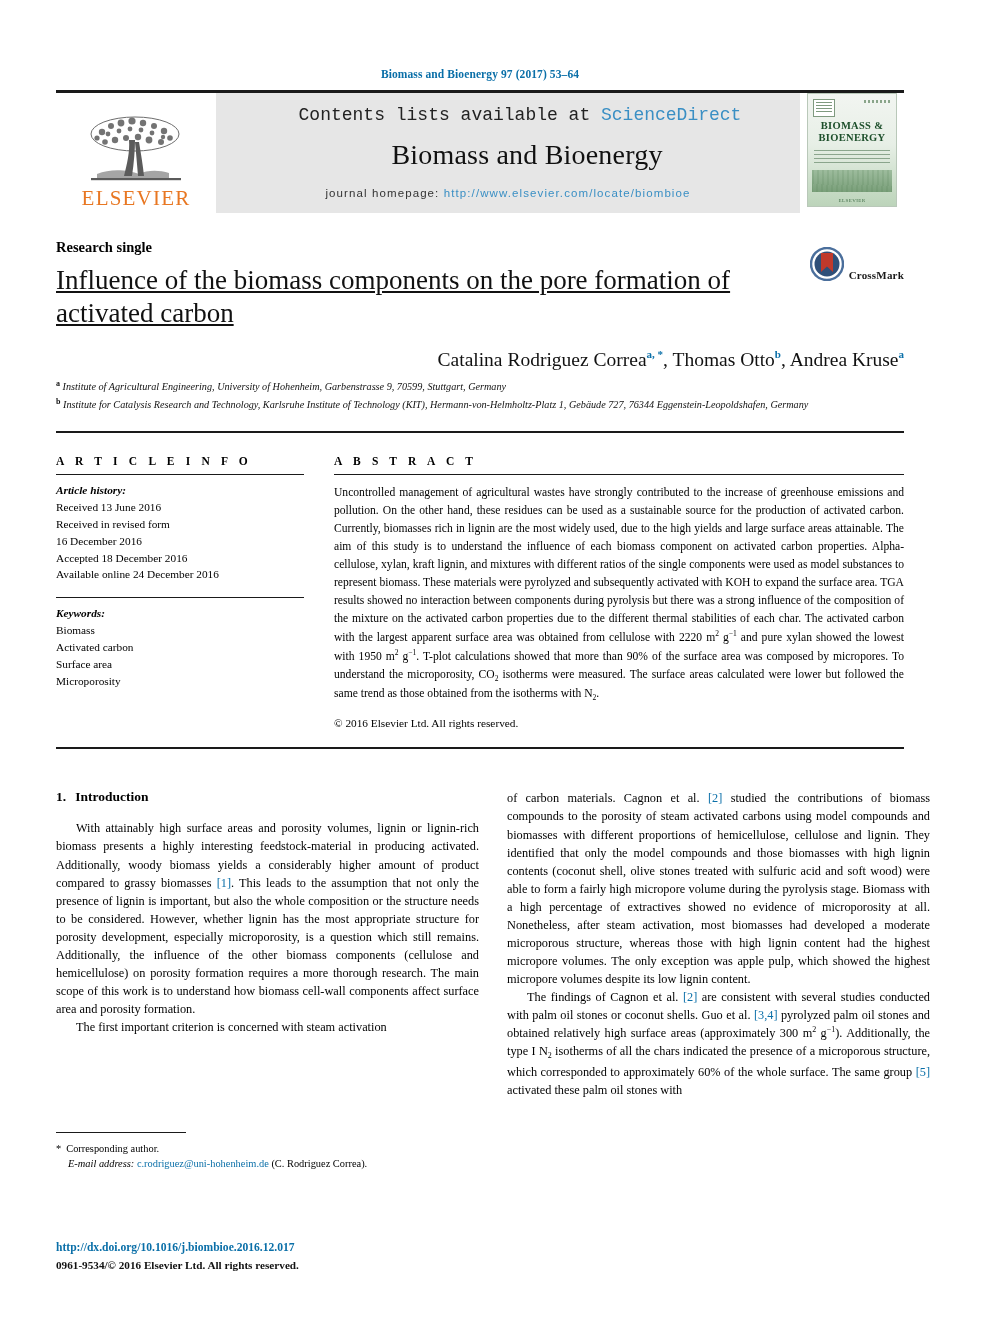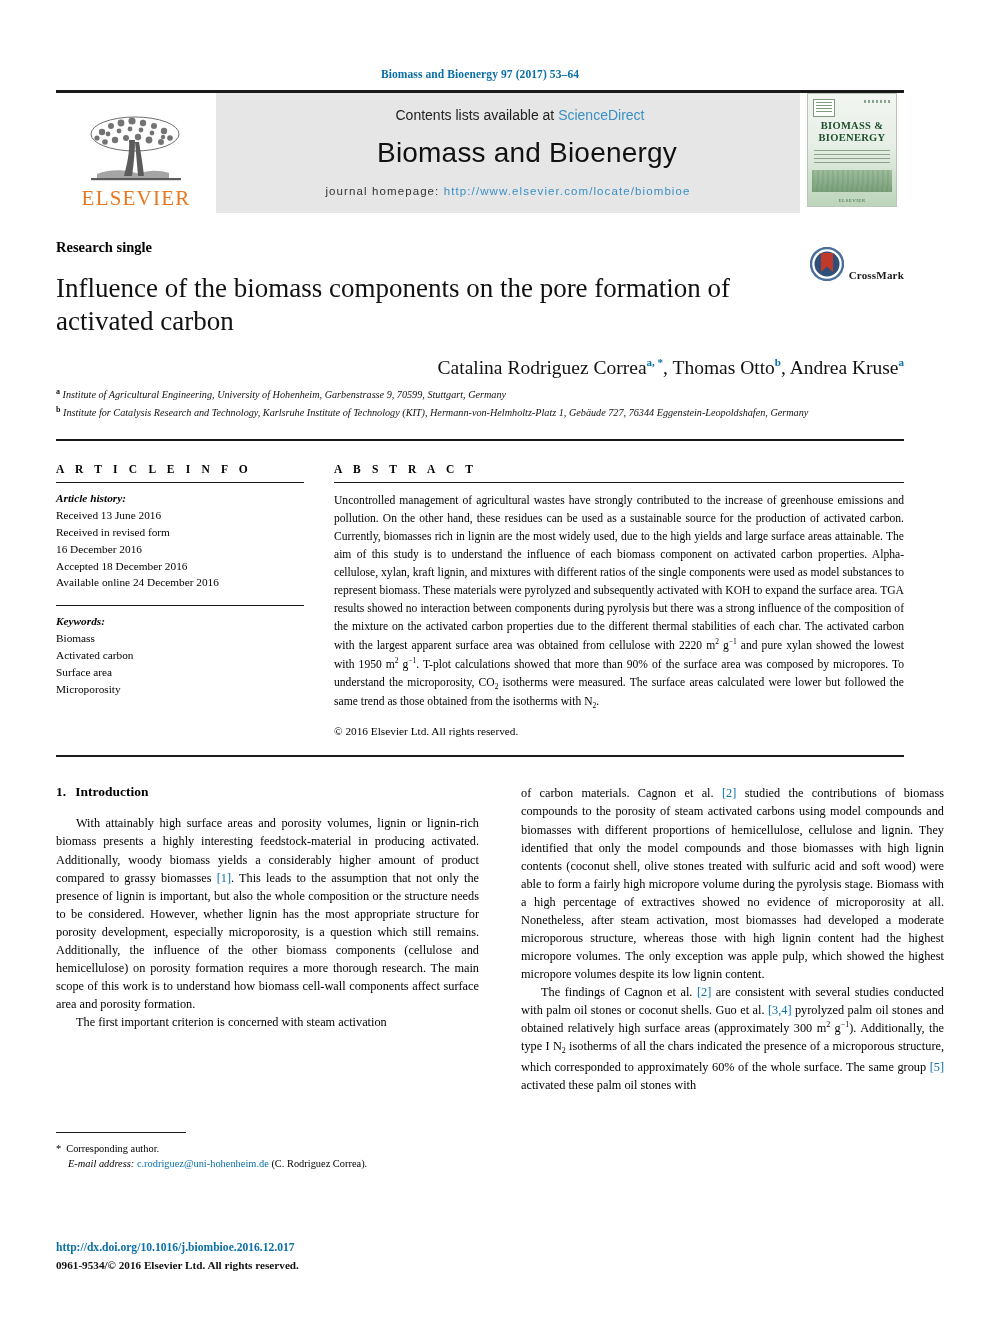--- a/index.html
+++ b/index.html
@@ -63,29 +63,29 @@
   .banner-center {
     flex: 1 1 auto;
     background: #e6e6e6;
     display: flex;
     flex-direction: column;
     align-items: center;
     justify-content: center;
     padding: 6px 0 8px;
   }
   .contents-line {
-    font-family: Liberation Sans, sans-serif;
-    font-size: 14px;
+    font-family: Liberation Mono, monospace;
+    font-size: 18px;
     color: #222;
     margin-bottom: 14px;
     margin-left: 24px;
   }
   .contents-line .sd { color: #3a8fc4; }
   .journal-title {
-    font-family: Liberation Sans, sans-serif;
+    font-family: Liberation Serif, serif;
     font-size: 28px;
     color: #111;
     margin-bottom: 16px;
     letter-spacing: .2px;
     margin-left: 38px;
   }
   .homepage-line {
     font-family: "Liberation Sans", sans-serif;
     font-size: 11.5px;
     color: #333;
@@ -159,23 +159,24 @@
     font-family: "Liberation Serif", serif;
     font-weight: bold;
     font-size: 14.5px;
     margin-top: 26px;
   }
   .title-row { position: relative; }
   .article-title {
     font-family: "Liberation Serif", serif;
     font-size: 27px;
     line-height: 1.22;
-    margin-top: 16px;
+    margin-top: 8px;
     max-width: 720px;
     color: #111;
+    text-decoration: underline;
   }
   .crossmark {
     position: absolute;
     right: 0; top: 8px;
     display: flex; align-items: flex-end; gap: 5px;
   }
   .crossmark-label {
     font-family: "Liberation Serif", serif;
     font-weight: bold;
     font-size: 11px;
@@ -232,22 +233,22 @@
   }
   .copyright {
     font-family: "Liberation Serif", serif;
     font-size: 11.3px;
     margin-top: 13px;
   }
   
   .body-rule { border-top: 2px solid #1a1a1a; margin-top: 18px; }
   .body-cols {
     display: flex;
-    gap: 42px;
-    margin-top: 27px;
+    gap: 28px;
+    margin-top: 40px;
   }
   .bcol { width: 423px; flex: 0 0 423px; }
   .h1 {
     font-family: "Liberation Serif", serif;
     font-weight: bold;
     font-size: 13.5px;
     margin-bottom: 14px;
   }
   .h1 .num { margin-right: 9px; }
   .para {

